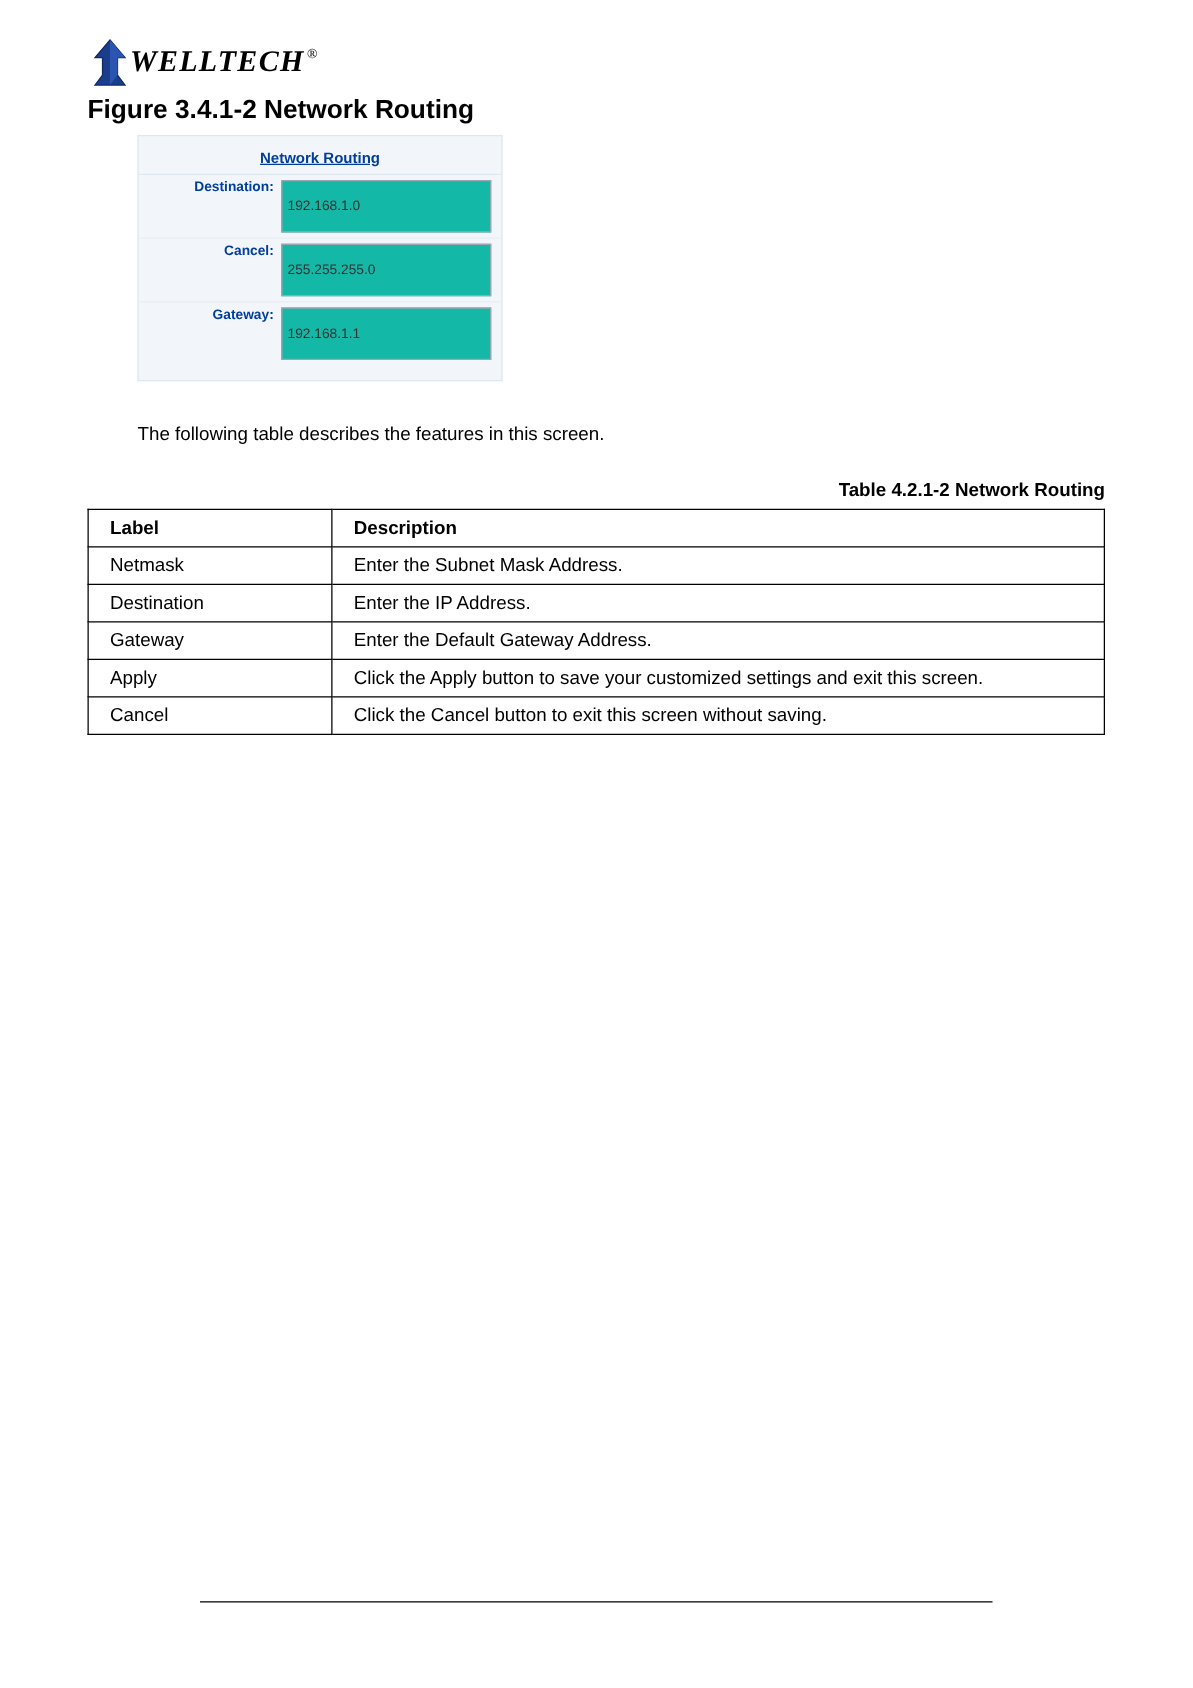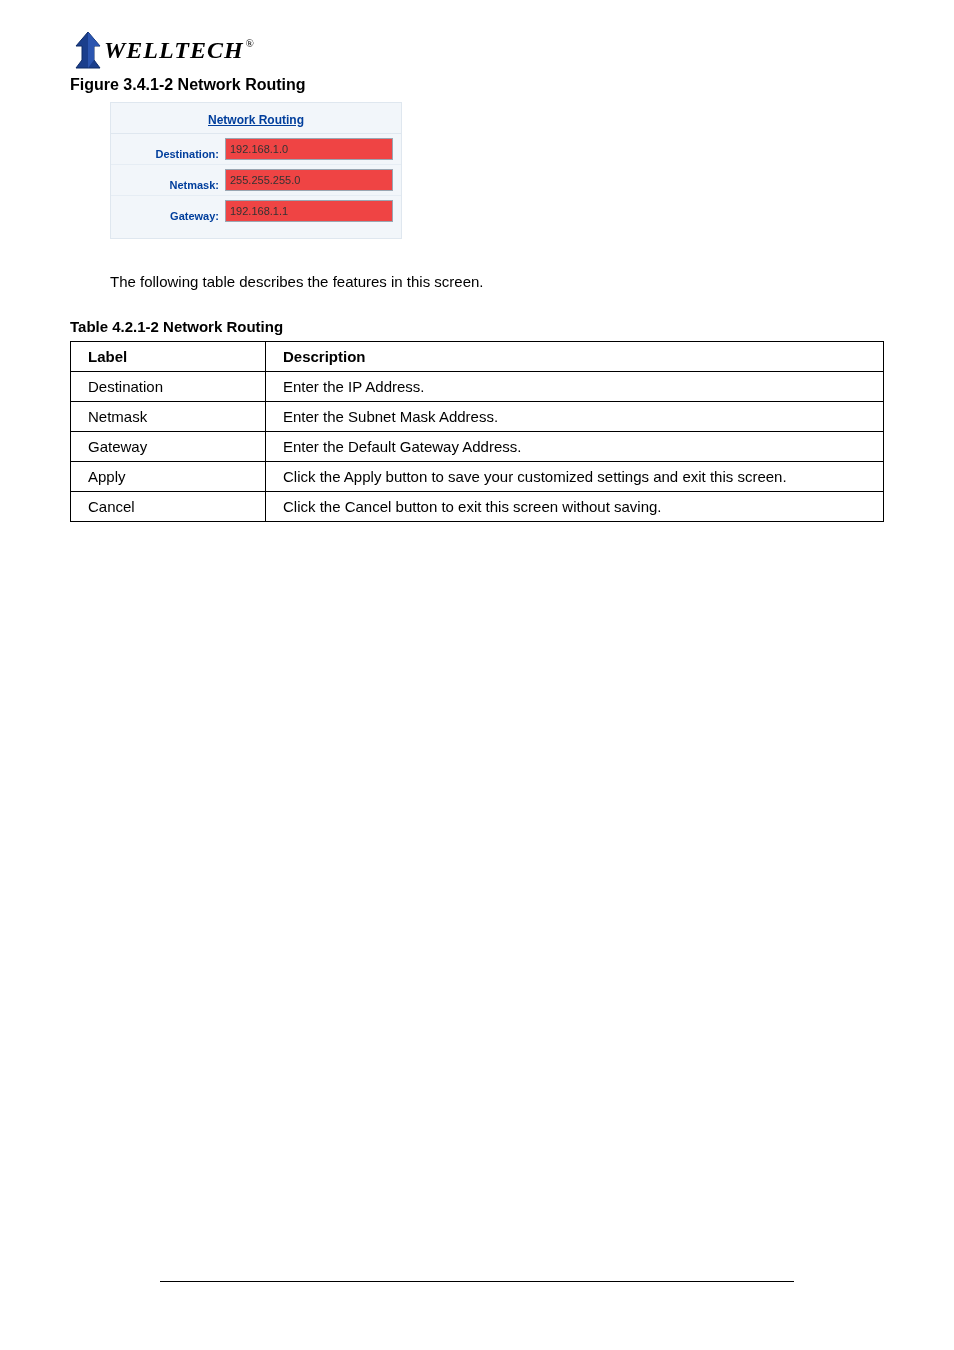--- a/index.html
+++ b/index.html
@@ -37,21 +37,21 @@
   }
   .logo-text .reg {
     font-size: 11px;
     font-style: normal;
     font-weight: normal;
     vertical-align: super;
     margin-left: 2px;
   }
   .figure-caption {
     font-weight: bold;
-    font-size: 16px;
+    font-size: 21px;
     margin: 6px 0 8px 0;
   }
   
   .nr-panel {
     width: 290px;
     margin-left: 40px;
     background: #f2f6fa;
     border: 1px solid #dfe7ef;
     padding: 6px 0 12px 0;
     font-family: Verdana, Arial, sans-serif;
@@ -60,39 +60,39 @@
     text-align: center;
     color: #003e9c;
     font-weight: bold;
     font-size: 12px;
     padding: 4px 0 6px 0;
     border-bottom: 1px solid #dfe7ef;
     text-decoration: underline;
   }
   .nr-row {
     display: flex;
-    align-items: flex-end;
+    align-items: flex-start;
     padding: 4px 8px;
     border-bottom: 1px solid #e6edf4;
   }
   .nr-row:last-of-type { border-bottom: none; }
   .nr-label {
     width: 100px;
     text-align: right;
     color: #003e9c;
     font-weight: bold;
     font-size: 11px;
     padding-right: 6px;
   }
   .nr-input {
     flex: 1;
-    background: #ef4444;
+    background: #14b8a6;
     border: 1px solid #9aa6b2;
     font-size: 11px;
-    padding: 2px 4px;
+    padding: 12px 4px;
     color: #333;
     height: 16px;
     width: 140px;
     box-sizing: content-box;
   }
   .nr-buttons {
     text-align: center;
     margin-top: 10px;
   }
   .nr-button {
@@ -104,21 +104,21 @@
     cursor: pointer;
     color: #163a66;
   }
   .body-text {
     font-size: 15px;
     margin: 34px 0 28px 40px;
   }
   .table-caption {
     font-weight: bold;
     font-size: 15px;
-    text-align: left;
+    text-align: right;
     margin-bottom: 6px;
   }
   table.desc {
     width: 100%;
     border-collapse: collapse;
     font-size: 15px;
   }
   table.desc th, table.desc td {
     border: 1px solid #000;
     padding: 6px 17px;
@@ -155,49 +155,49 @@
   <div class="figure-caption">Figure   3.4.1-2 Network Routing</div>
 
   <div class="nr-panel">
     <div class="nr-title">Network Routing</div>
 
     <div class="nr-row">
       <div class="nr-label">Destination:</div>
       <input class="nr-input" value="192.168.1.0" style="">
     </div>
     <div class="nr-row">
-      <div class="nr-label">Netmask:</div>
+      <div class="nr-label">Cancel:</div>
       <input class="nr-input" value="255.255.255.0" style="">
     </div>
     <div class="nr-row">
       <div class="nr-label">Gateway:</div>
       <input class="nr-input" value="192.168.1.1" style="">
     </div>
 
   </div>
 
   <div class="body-text">The following table describes the features in this screen.</div>
 
   <div class="table-caption">Table 4.2.1-2 Network Routing</div>
 
   <table class="desc">
     <tbody>
         <tr>
       <th class="col-label">Label</th>
       <th>Description</th>
     </tr>
     <tr>
+      <td>Netmask</td>
+      <td>Enter the Subnet Mask Address.</td>
+    </tr>
+    <tr>
       <td>Destination</td>
       <td>Enter the IP Address.</td>
     </tr>
     <tr>
-      <td>Netmask</td>
-      <td>Enter the Subnet Mask Address.</td>
-    </tr>
-    <tr>
       <td>Gateway</td>
       <td>Enter the Default Gateway Address.</td>
     </tr>
     <tr>
       <td>Apply</td>
       <td class="apply-desc">Click the Apply button to save your customized settings and exit this screen.</td>
     </tr>
     <tr>
       <td>Cancel</td>
       <td>Click the Cancel button to exit this screen without saving.</td>

